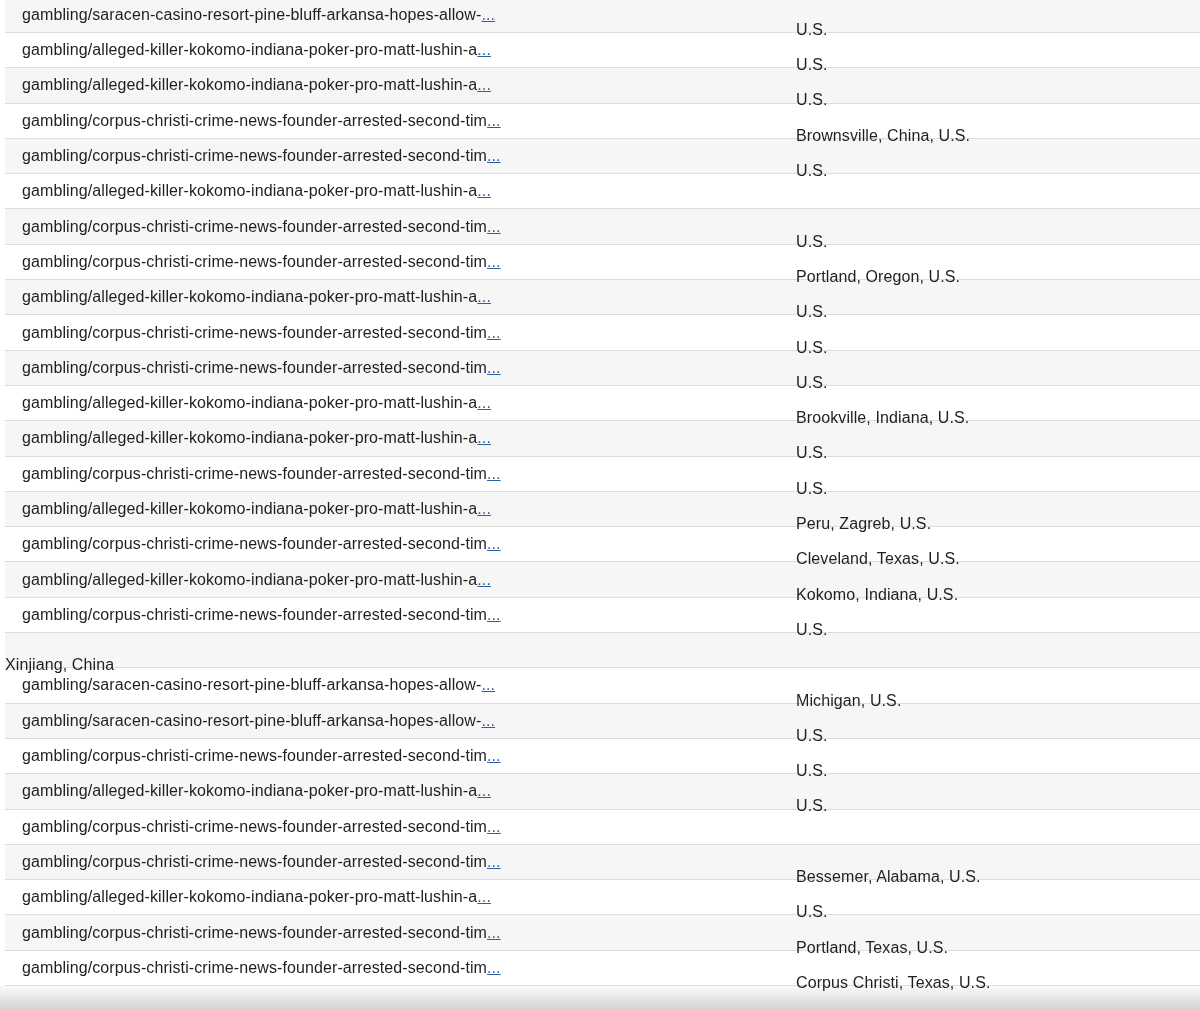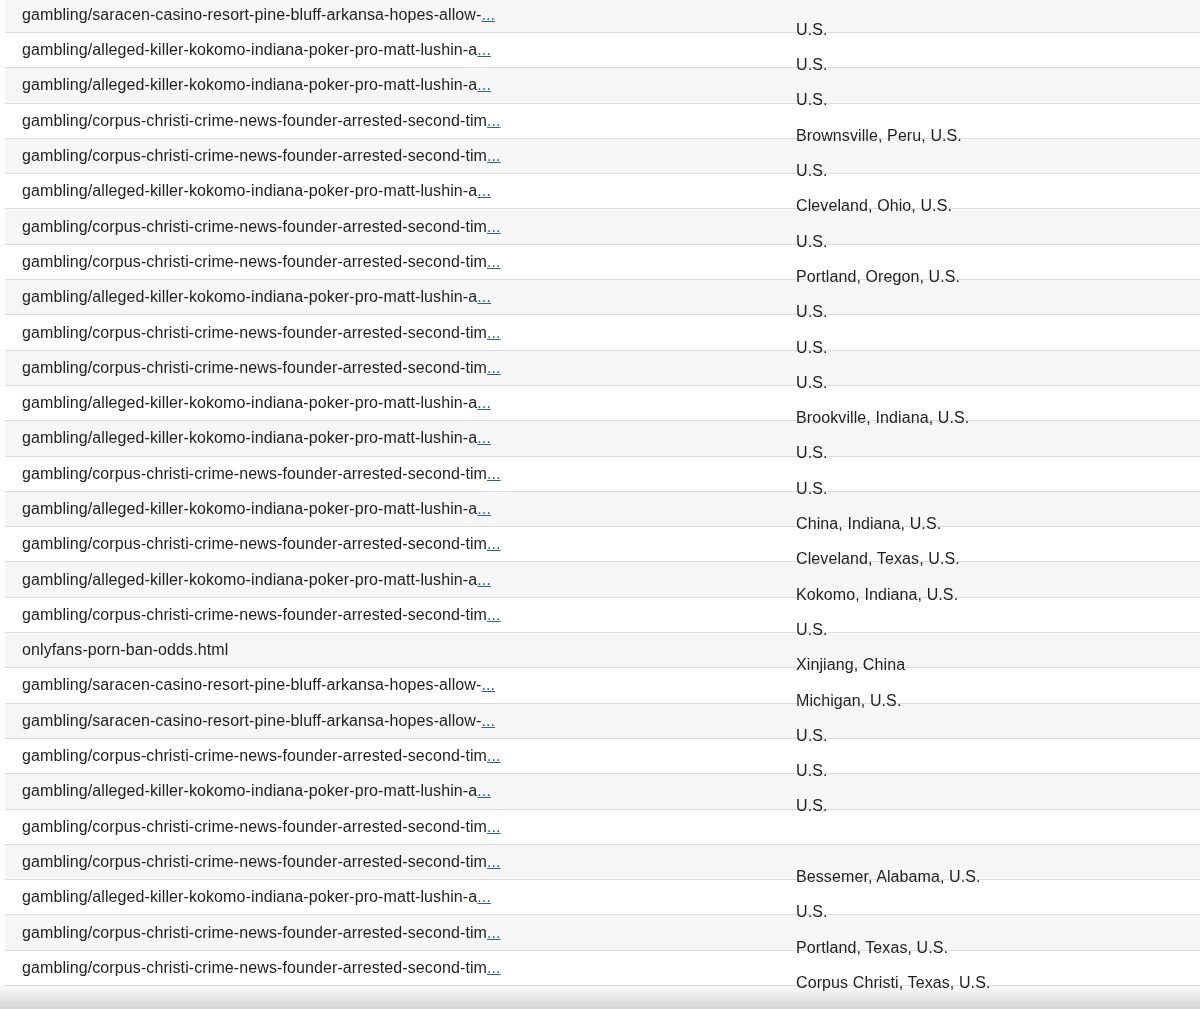--- a/index.html
+++ b/index.html
@@ -73,31 +73,30 @@
     <div class="cell-loc">U.S.</div>
   </div>
 
   <div class="row">
     <div class="cell-path"><span>gambling/alleged-killer-kokomo-indiana-poker-pro-matt-lushin-a</span><a class="ellipsis-link">...</a></div>
     <div class="cell-loc">U.S.</div>
   </div>
 
   <div class="row">
     <div class="cell-path"><span>gambling/corpus-christi-crime-news-founder-arrested-second-tim</span><a class="ellipsis-link">...</a></div>
-    <div class="cell-loc">Brownsville, Peru, U.S.</div>
-  </div>
-
-  <div class="row">
-    <div class="cell-path"><span>gambling/corpus-christi-crime-news-founder-arrested-second-tim</span><a class="ellipsis-link">...</a></div>
-    <div class="cell-loc">U.S.</div>
-  </div>
-
-  <div class="row">
-    <div class="cell-path"><span>gambling/alleged-killer-kokomo-indiana-poker-pro-matt-lushin-a</span><a class="ellipsis-link">...</a></div>
-    <div class="cell-loc">Cleveland, Ohio, U.S.</div>
+    <div class="cell-loc">Brownsville, China, U.S.</div>
+  </div>
+
+  <div class="row">
+    <div class="cell-path"><span>gambling/corpus-christi-crime-news-founder-arrested-second-tim</span><a class="ellipsis-link">...</a></div>
+    <div class="cell-loc">U.S.</div>
+  </div>
+
+  <div class="row">
+    <div class="cell-path"><span>gambling/alleged-killer-kokomo-indiana-poker-pro-matt-lushin-a</span><a class="ellipsis-link">...</a></div>
   </div>
 
   <div class="row">
     <div class="cell-path"><span>gambling/corpus-christi-crime-news-founder-arrested-second-tim</span><a class="ellipsis-link">...</a></div>
     <div class="cell-loc">U.S.</div>
   </div>
 
   <div class="row">
     <div class="cell-path"><span>gambling/corpus-christi-crime-news-founder-arrested-second-tim</span><a class="ellipsis-link">...</a></div>
     <div class="cell-loc">Portland, Oregon, U.S.</div>
@@ -128,40 +127,39 @@
     <div class="cell-loc">U.S.</div>
   </div>
 
   <div class="row">
     <div class="cell-path"><span>gambling/corpus-christi-crime-news-founder-arrested-second-tim</span><a class="ellipsis-link">...</a></div>
     <div class="cell-loc">U.S.</div>
   </div>
 
   <div class="row">
     <div class="cell-path"><span>gambling/alleged-killer-kokomo-indiana-poker-pro-matt-lushin-a</span><a class="ellipsis-link">...</a></div>
-    <div class="cell-loc">China, Indiana, U.S.</div>
+    <div class="cell-loc">Peru, Zagreb, U.S.</div>
   </div>
 
   <div class="row">
     <div class="cell-path"><span>gambling/corpus-christi-crime-news-founder-arrested-second-tim</span><a class="ellipsis-link">...</a></div>
     <div class="cell-loc">Cleveland, Texas, U.S.</div>
   </div>
 
   <div class="row">
     <div class="cell-path"><span>gambling/alleged-killer-kokomo-indiana-poker-pro-matt-lushin-a</span><a class="ellipsis-link">...</a></div>
     <div class="cell-loc">Kokomo, Indiana, U.S.</div>
   </div>
 
   <div class="row">
     <div class="cell-path"><span>gambling/corpus-christi-crime-news-founder-arrested-second-tim</span><a class="ellipsis-link">...</a></div>
     <div class="cell-loc">U.S.</div>
   </div>
 
   <div class="row">
-    <div class="cell-path"><span>onlyfans-porn-ban-odds.html</span></div>
     <div class="cell-loc">Xinjiang, China</div>
   </div>
 
   <div class="row">
     <div class="cell-path"><span>gambling/saracen-casino-resort-pine-bluff-arkansa-hopes-allow-</span><a class="ellipsis-link">...</a></div>
     <div class="cell-loc">Michigan, U.S.</div>
   </div>
 
   <div class="row">
     <div class="cell-path"><span>gambling/saracen-casino-resort-pine-bluff-arkansa-hopes-allow-</span><a class="ellipsis-link">...</a></div>

